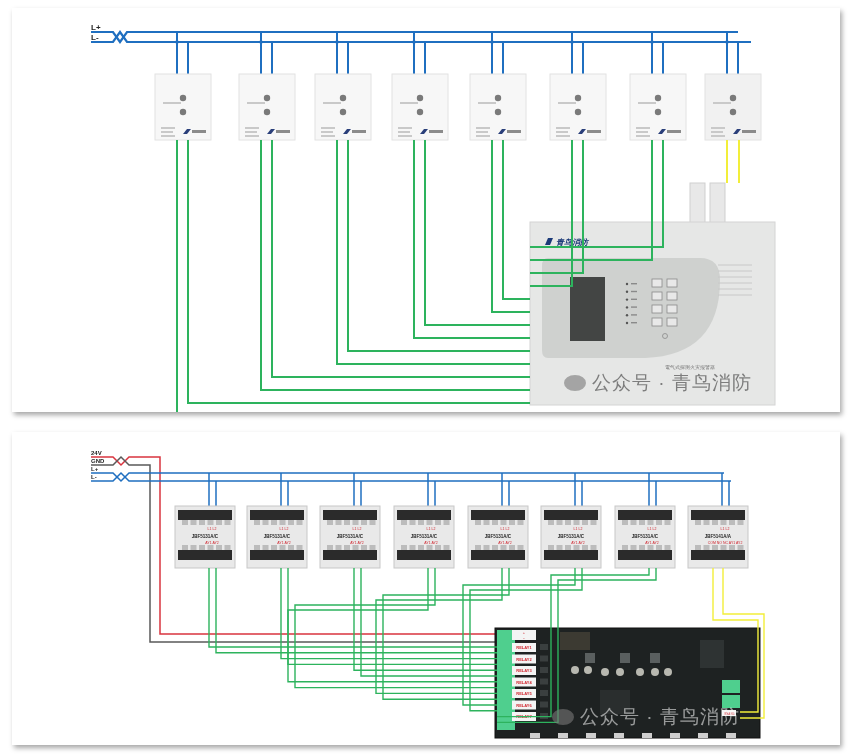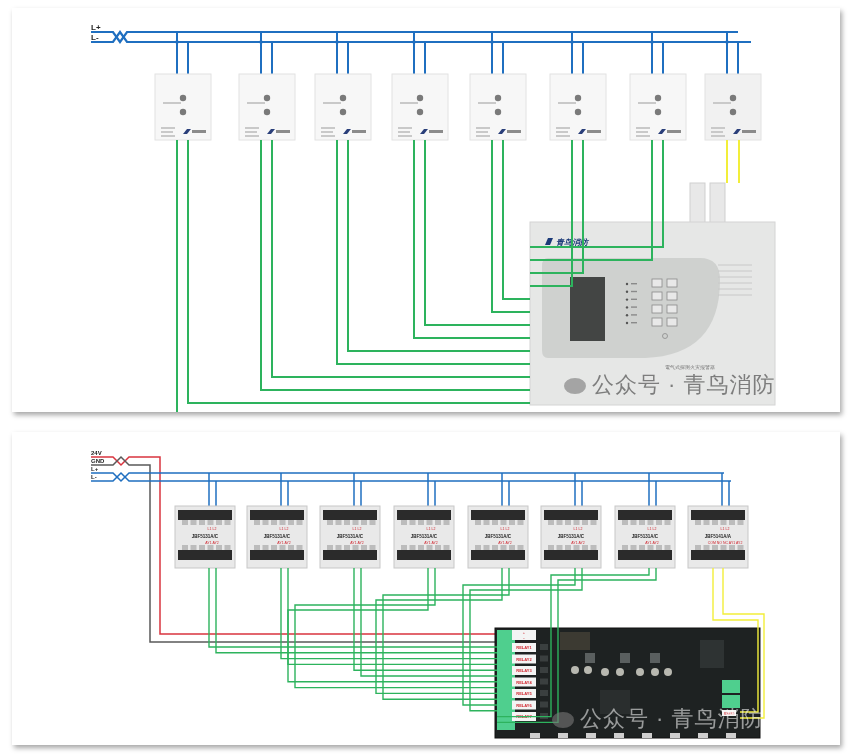--- a/index.html
+++ b/index.html
@@ -1,21 +1,21 @@
 <!DOCTYPE html>
 <html><head>
 <meta charset="utf-8">
 <style>
   html, body { margin: 0; padding: 0; background: #ffffff; }
   body { width: 850px; height: 755px; position: relative; overflow: hidden; font-family: "Liberation Sans", sans-serif; }
   .panel { position: absolute; background: #ffffff; box-shadow: 2px 3px 5px rgba(0,0,0,0.35); }
   #panel-top { left: 12px; top: 8px; width: 828px; height: 404px; }
   #panel-bottom { left: 12px; top: 432px; width: 828px; height: 313px; }
   svg { position: absolute; left: 0; top: 0; }
-  .wm { position: absolute; font-size: 22px; color: rgba(90,90,90,0.75); letter-spacing: 1px; white-space: nowrap; }
+  .wm { position: absolute; font-size: 19px; color: rgba(90,90,90,0.75); letter-spacing: 1px; white-space: nowrap; }
   .wm-dark { color: rgba(255,255,255,0.55); }
   .wm .bubble { display: inline-block; width: 22px; height: 16px; border-radius: 50%; background: rgba(120,120,120,0.6); vertical-align: -2px; margin-right: 6px; }
 </style>
 </head>
 <body>
 
 <div class="panel" id="panel-top">
   <svg id="svg-top" width="828" height="404">
       <text x="79" y="22" font-family="Liberation Sans, sans-serif" font-size="8" font-weight="bold" fill="#222">L+</text>
       <text x="79" y="32" font-family="Liberation Sans, sans-serif" font-size="8" font-weight="bold" fill="#222">L-</text>

